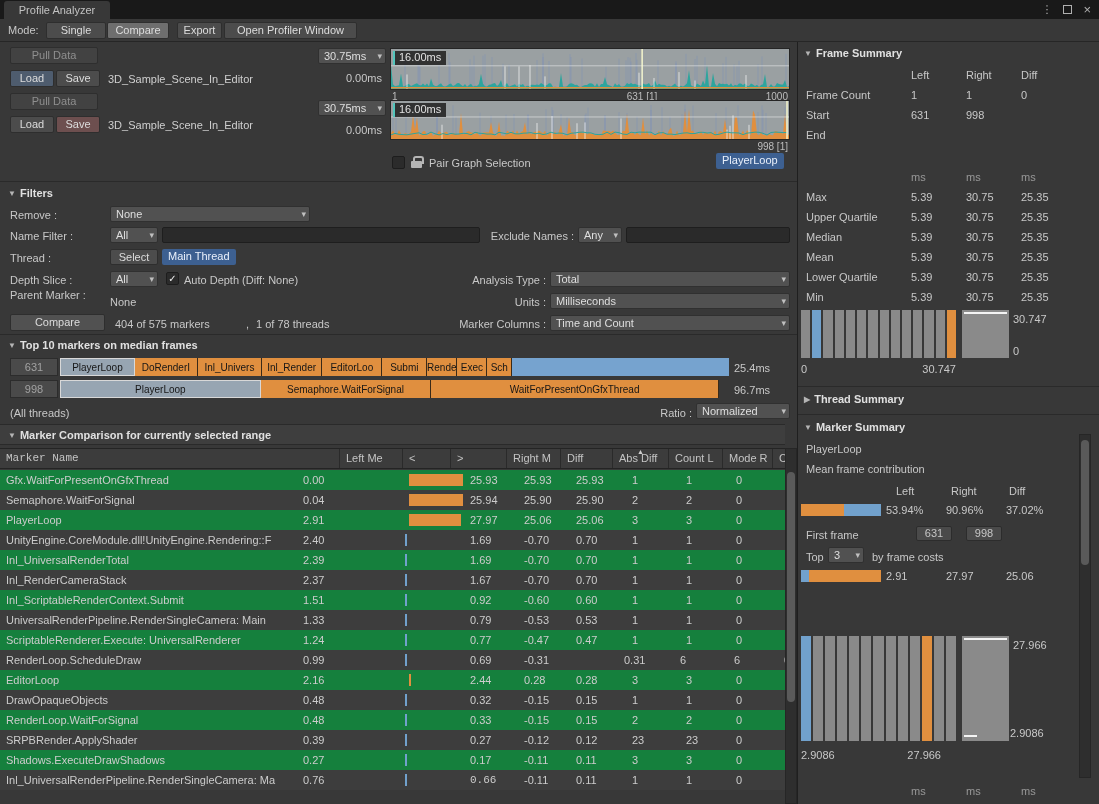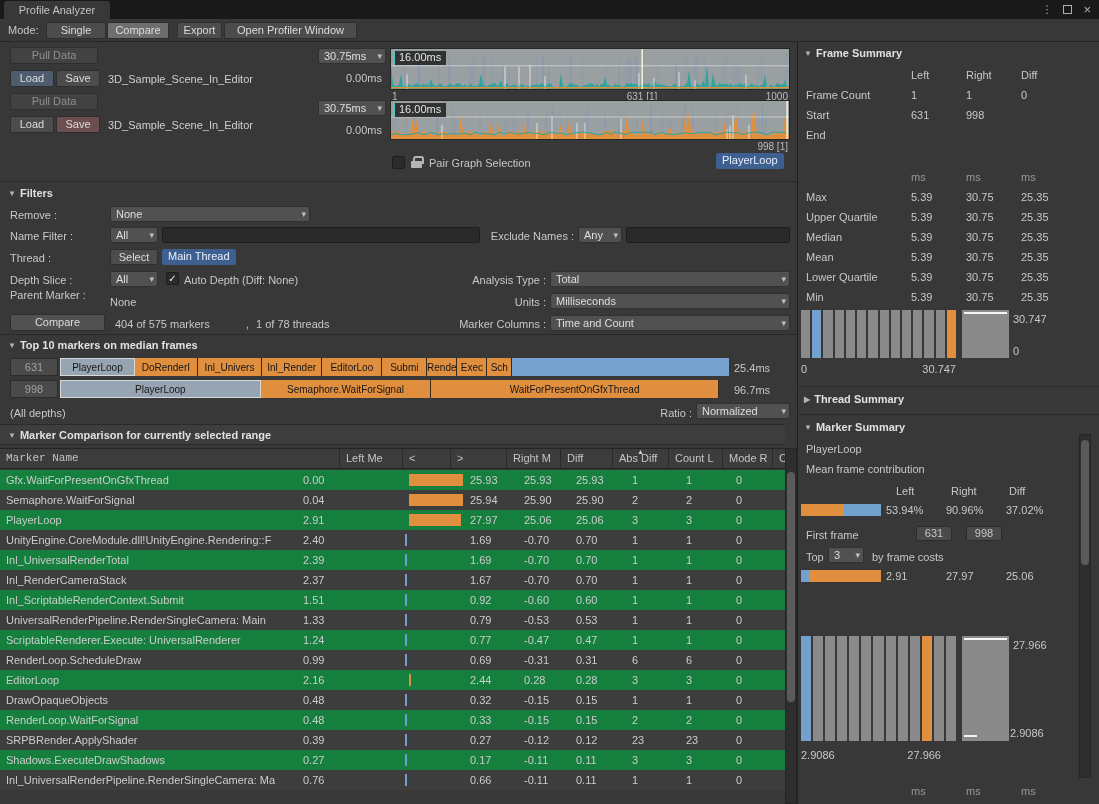--- a/index.html
+++ b/index.html
@@ -355,21 +355,21 @@
         </div>
         <div class="seg marker" style="width: 25.5%;">
           <span>Semaphore.WaitForSignal</span>
         </div>
         <div class="seg marker" style="width: 43%;">
           <span>WaitForPresentOnGfxThread</span>
         </div>
       </div>
     <span class="lbl" style="left:734px;top:341px">96.7ms</span>
 
-    <span class="lbl" style="left:10px;top:364px">(All depths)</span>
+    <span class="lbl" style="left:10px;top:364px">(All threads)</span>
     <span class="lbl right" style="left:600px;top:364px;width:92px">Ratio :</span>
     <div class="dd" style="left:696px;top:361px;width:94px">
       <span>Normalized</span><span class="arrow">▾</span>
     </div>
 
     <div class="cmp-titlebar">
       <span class="lbl bold" style="left:8px;top:3px"><span class="foldicon">▼</span><span>Marker Comparison for currently selected range</span></span>
     </div>
     <div class="cmp-head">
         <div class="th" style="width: 340px; font-family: Liberation Mono, monospace;"><span>Marker Name</span></div>
@@ -512,21 +512,21 @@
         </div>
         <div class="trow alt">
           <div class="td" style="width: 297px;">RenderLoop.ScheduleDraw</div>
           <div class="td" style="width: 63px;">0.99</div>
           <div class="td bar-cell" style="width: 48px;">
             <div class="hbar blue" style="width: 2px;"></div>
           </div>
           <div class="td bar-cell" style="width: 56px;"></div>
           <div class="td" style="width: 54px;">0.69</div>
           <div class="td" style="width: 52px;">-0.31</div>
-          <div class="td" style="width: 56px;">0.31</div>
+          <div class="td" style="width: 56px; margin-left: 48px;">0.31</div>
           <div class="td" style="width: 54px;">6</div>
           <div class="td" style="width: 50px;">6</div>
           <div class="td" style="width: 55px;">0</div>
         </div>
         <div class="trow">
           <div class="td" style="width: 297px;">EditorLoop</div>
           <div class="td" style="width: 63px;">2.16</div>
           <div class="td bar-cell" style="width: 48px;"></div>
           <div class="td bar-cell" style="width: 56px;">
             <div class="hbar orange" style="width: 2px;"></div>
@@ -594,21 +594,21 @@
           <div class="td" style="width: 50px;">3</div>
           <div class="td" style="width: 55px;">0</div>
         </div>
         <div class="trow alt">
           <div class="td" style="width: 297px;">Inl_UniversalRenderPipeline.RenderSingleCamera: Ma</div>
           <div class="td" style="width: 63px;">0.76</div>
           <div class="td bar-cell" style="width: 48px;">
             <div class="hbar blue" style="width: 2px;"></div>
           </div>
           <div class="td bar-cell" style="width: 56px;"></div>
-          <div class="td" style="width: 54px;">0.66</div>
+          <div class="td" style="width: 54px; font-family: Liberation Mono, monospace;">0.66</div>
           <div class="td" style="width: 52px;">-0.11</div>
           <div class="td" style="width: 56px;">0.11</div>
           <div class="td" style="width: 54px;">1</div>
           <div class="td" style="width: 50px;">1</div>
           <div class="td" style="width: 55px;">0</div>
         </div>
       </div>
 
     <div class="sbtrack" style="left:785px;top:406px;width:12px;height:356px"></div>
     <div class="sbthumb" style="left:787px;top:430px;width:8px;height:230px"></div>

